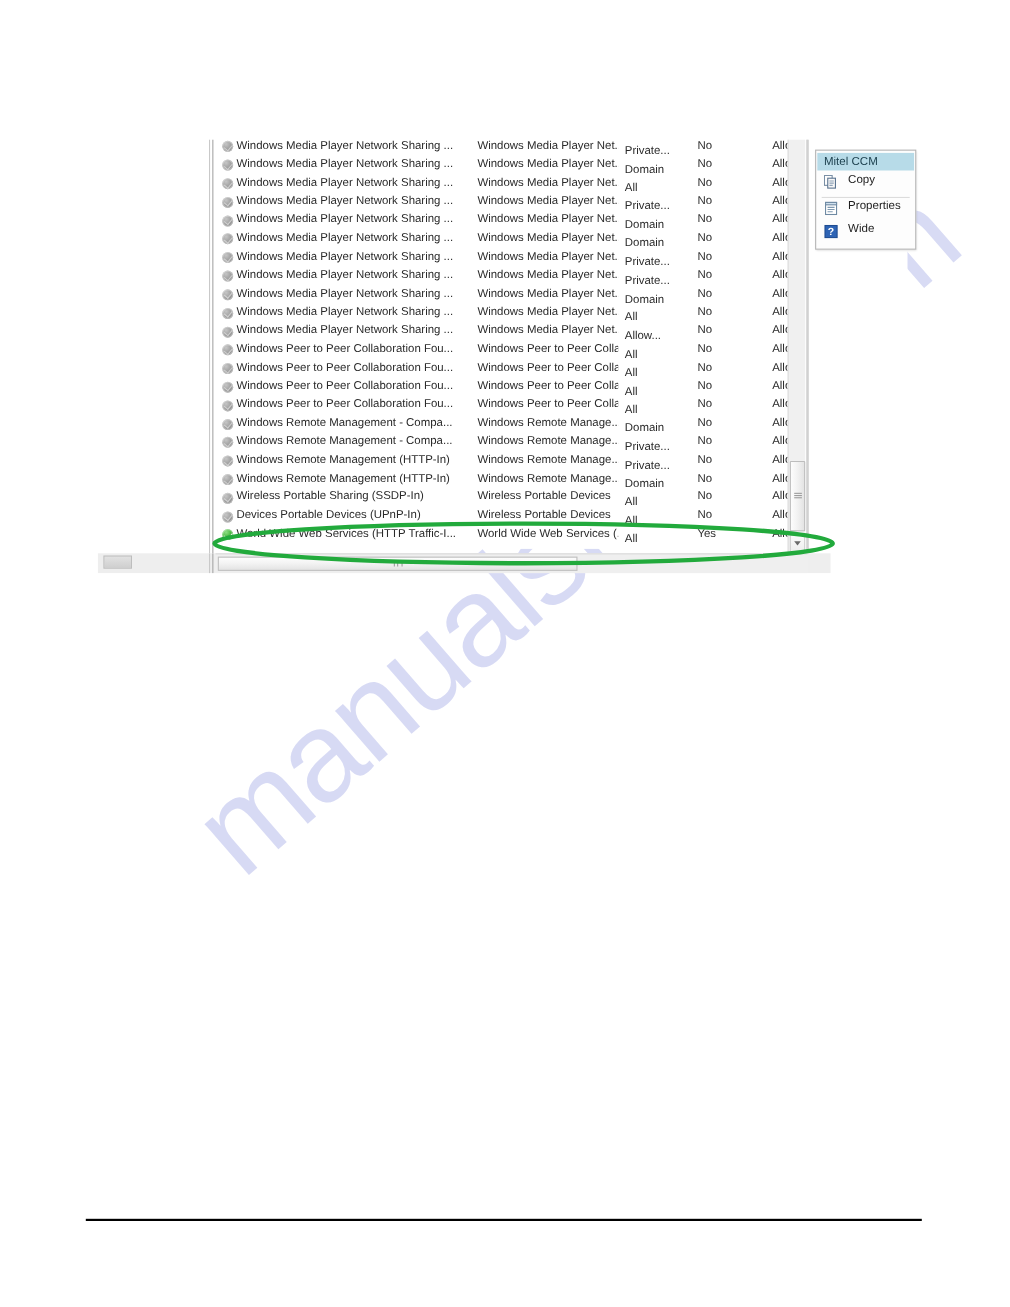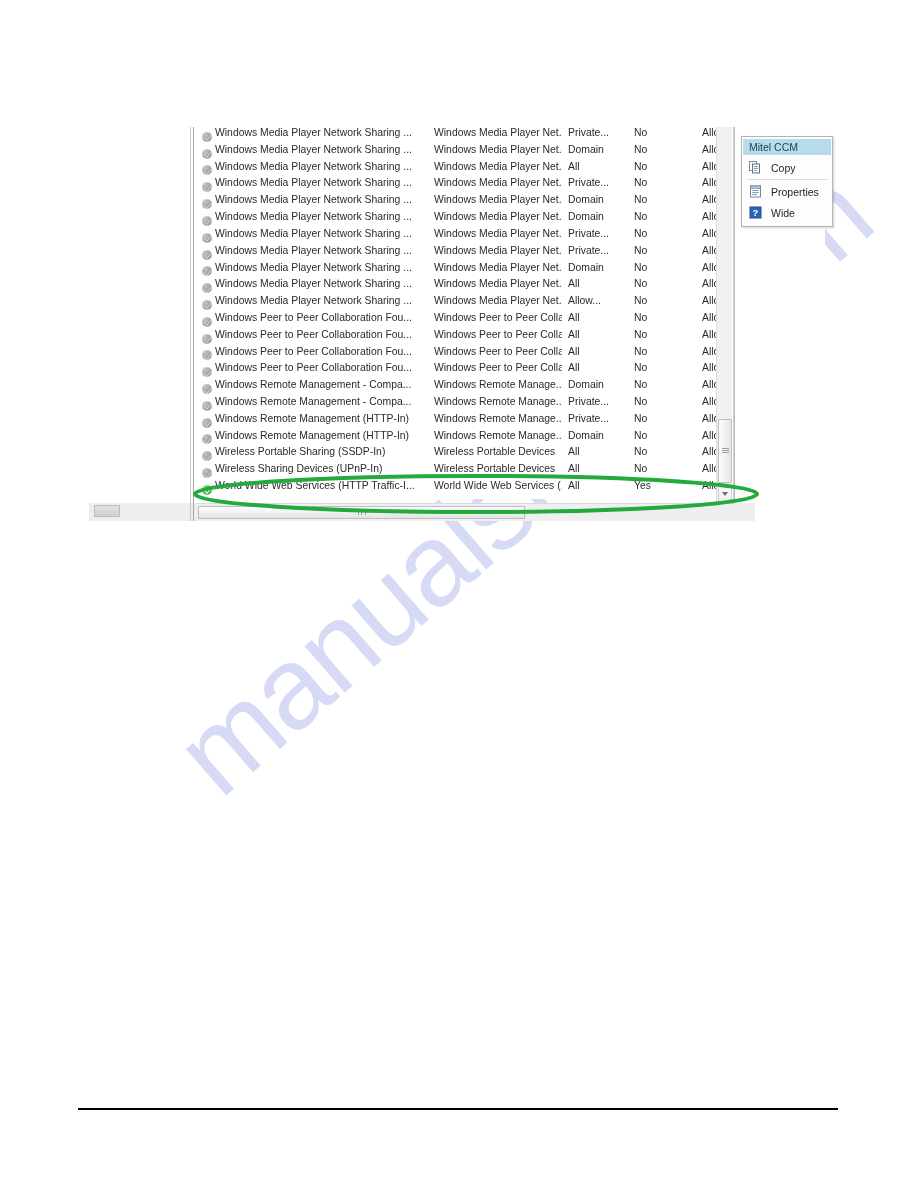--- a/index.html
+++ b/index.html
@@ -74,21 +74,21 @@
 
   .rows {
     position: absolute;
     left: 0; top: -2px;
     width: 547px;
   }
   .row {
     position: relative;
     height: 16.82px;
     display: flex;
-    align-items: flex-end;
+    align-items: center;
     white-space: nowrap;
     color: #2a2a2a;
     font-size: 10.4px;
     line-height: 16.82px;
     background: #fff;
   }
   .row.sel {
     background: #ffffff;
   }
   .c-icon {
@@ -218,21 +218,21 @@
     line-height: 16px;
     background: #b7dbe8;
     color: #1b3f4d;
     font-size: 10.5px;
     padding-left: 6px;
     white-space: nowrap;
   }
   .ctx-item {
     height: 21px;
     display: flex;
-    align-items: center;
+    align-items: flex-start;
     font-size: 10.5px;
     color: #1f1f1f;
     padding-left: 4px;
   }
   .ctx-item .ico {
     width: 18px; min-width: 18px;
     height: 16px;
     display: flex; align-items: center; justify-content: center;
   }
   .ctx-item .lbl { padding-left: 7px; }
@@ -535,21 +535,21 @@
           <span class="c-name">Wireless Portable Sharing (SSDP-In)</span>
           <span class="c-group">Wireless Portable Devices</span>
           <span class="c-prof">All</span>
           <span class="c-en">No</span>
           <span class="c-act">Allow</span>
         </div>
         <div class="row">
           <span class="c-icon">
             <span class="dot"></span>
           </span>
-          <span class="c-name">Wireless Sharing Devices (UPnP-In)</span>
+          <span class="c-name">Devices Portable Devices (UPnP-In)</span>
           <span class="c-group">Wireless Portable Devices</span>
           <span class="c-prof">All</span>
           <span class="c-en">No</span>
           <span class="c-act">Allow</span>
         </div>
         <div class="row sel">
           <span class="c-icon">
             <span class="dot green"></span>
           </span>
           <span class="c-name">World Wide Web Services (HTTP Traffic-I...</span>

